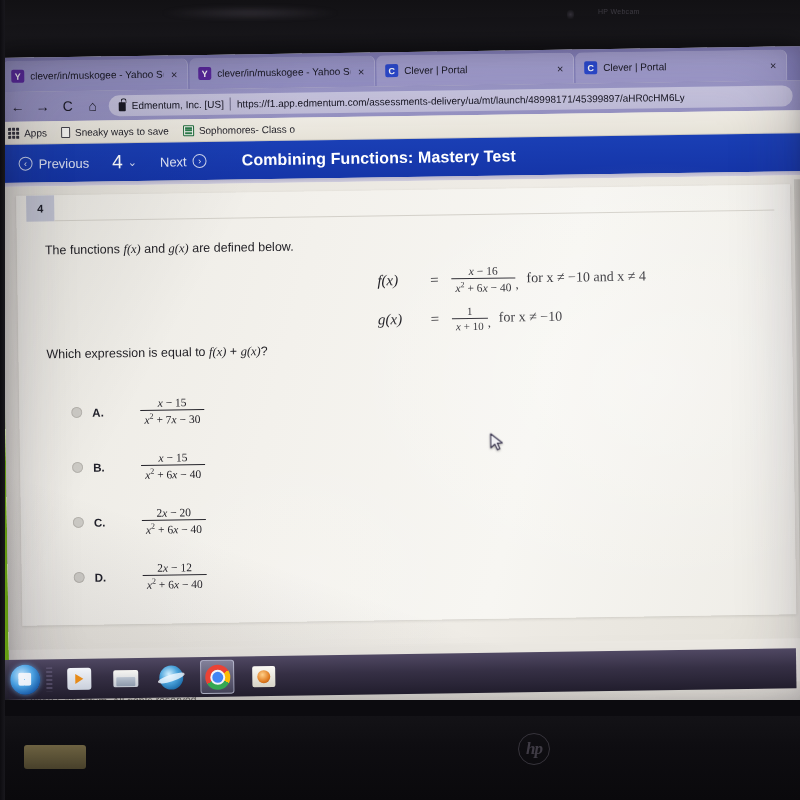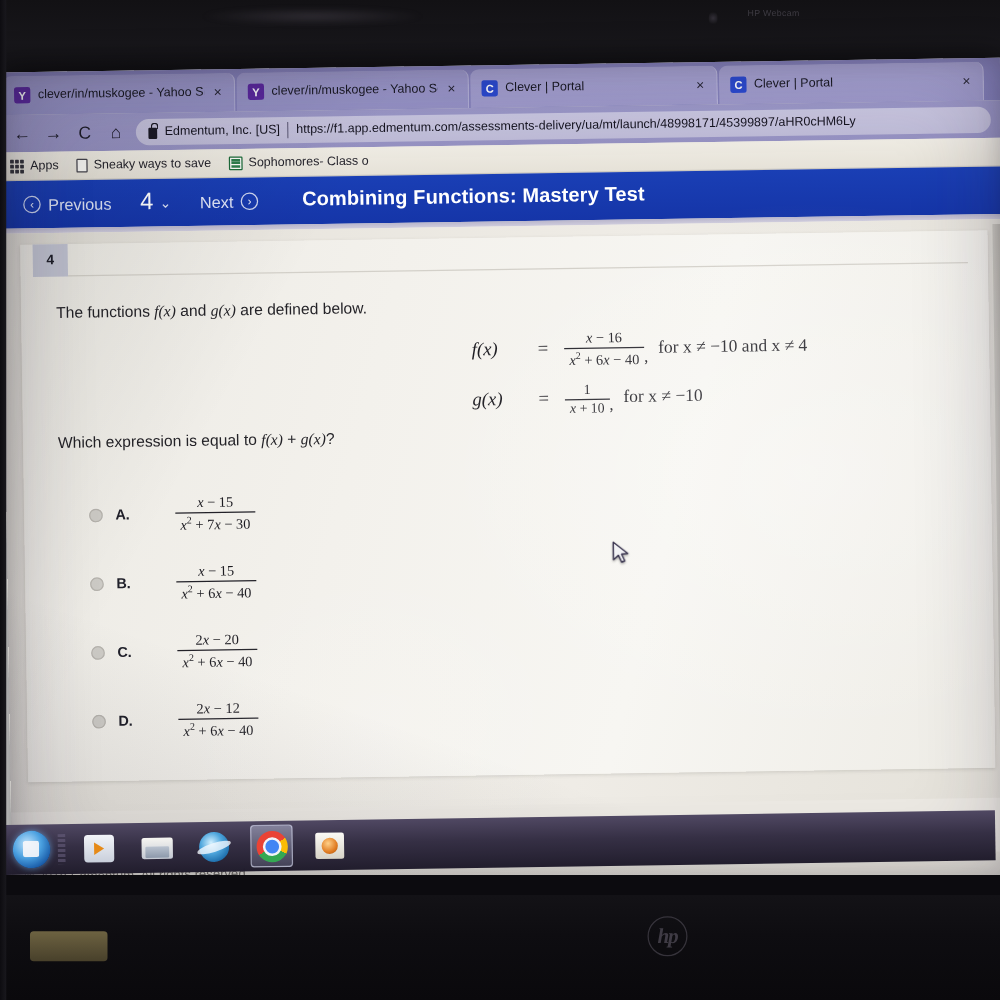--- a/index.html
+++ b/index.html
@@ -6,21 +6,21 @@
   html, body {
     width: 800px; height: 800px;
     overflow: hidden;
     background: #0a0a0c;
     font-family: "Liberation Sans", sans-serif;
   }
 
   #photo {
     position: relative;
     width: 800px; height: 800px;
-    background: #e5e5e5;
+    background: #84cc16;
     overflow: hidden;
   }
 
   
   .bezel-top {
     position: absolute; left: 0; top: 0; width: 800px; height: 62px;
     background: linear-gradient(180deg,#121114 0%, #17161a 55%, #121115 100%);
   }
   .webcam-label {
     position: absolute; left: 598px; top: 8px;

